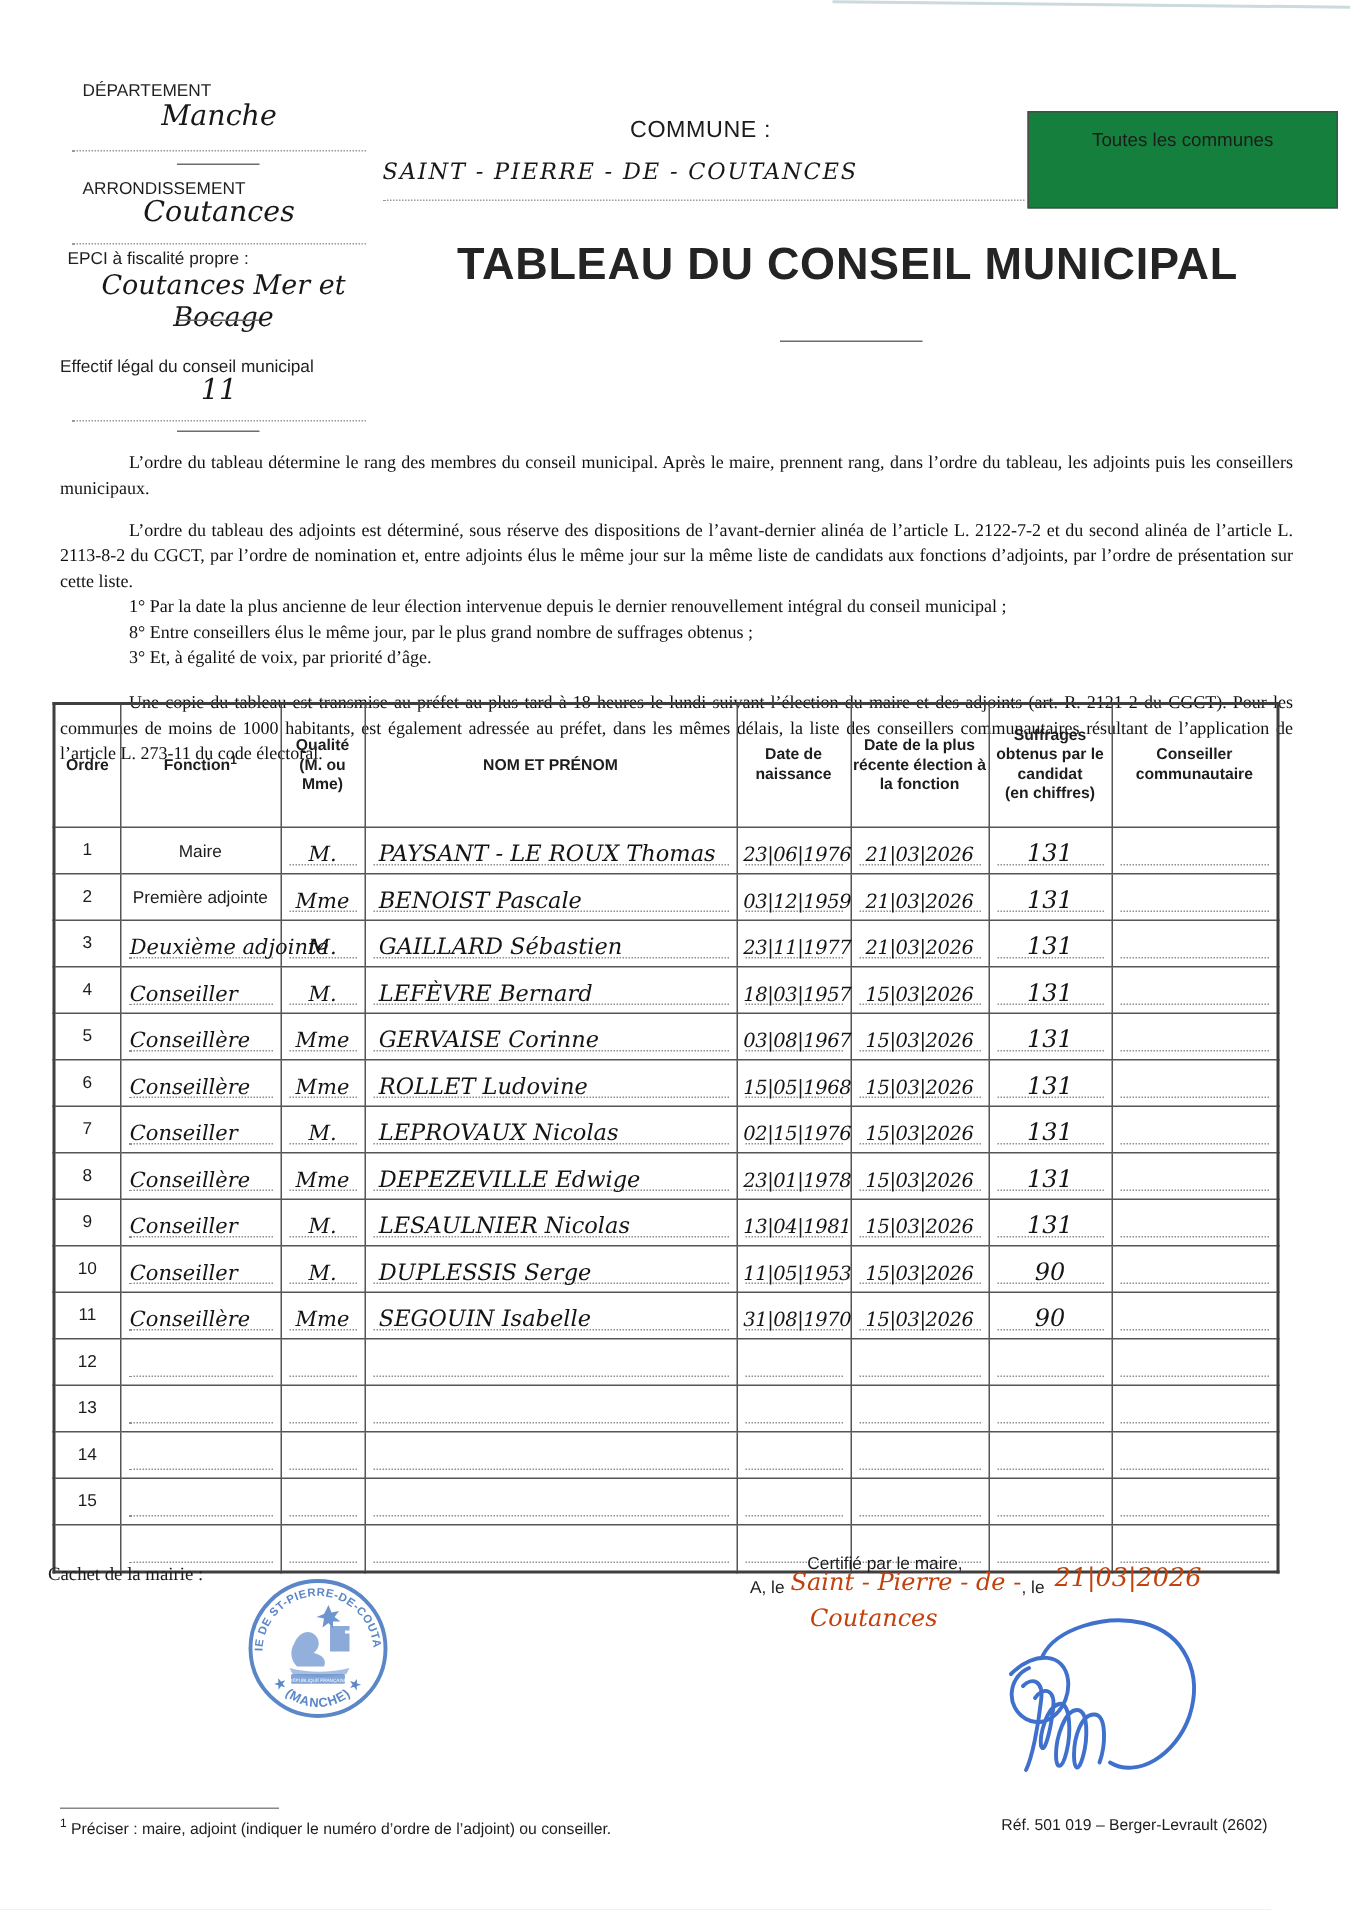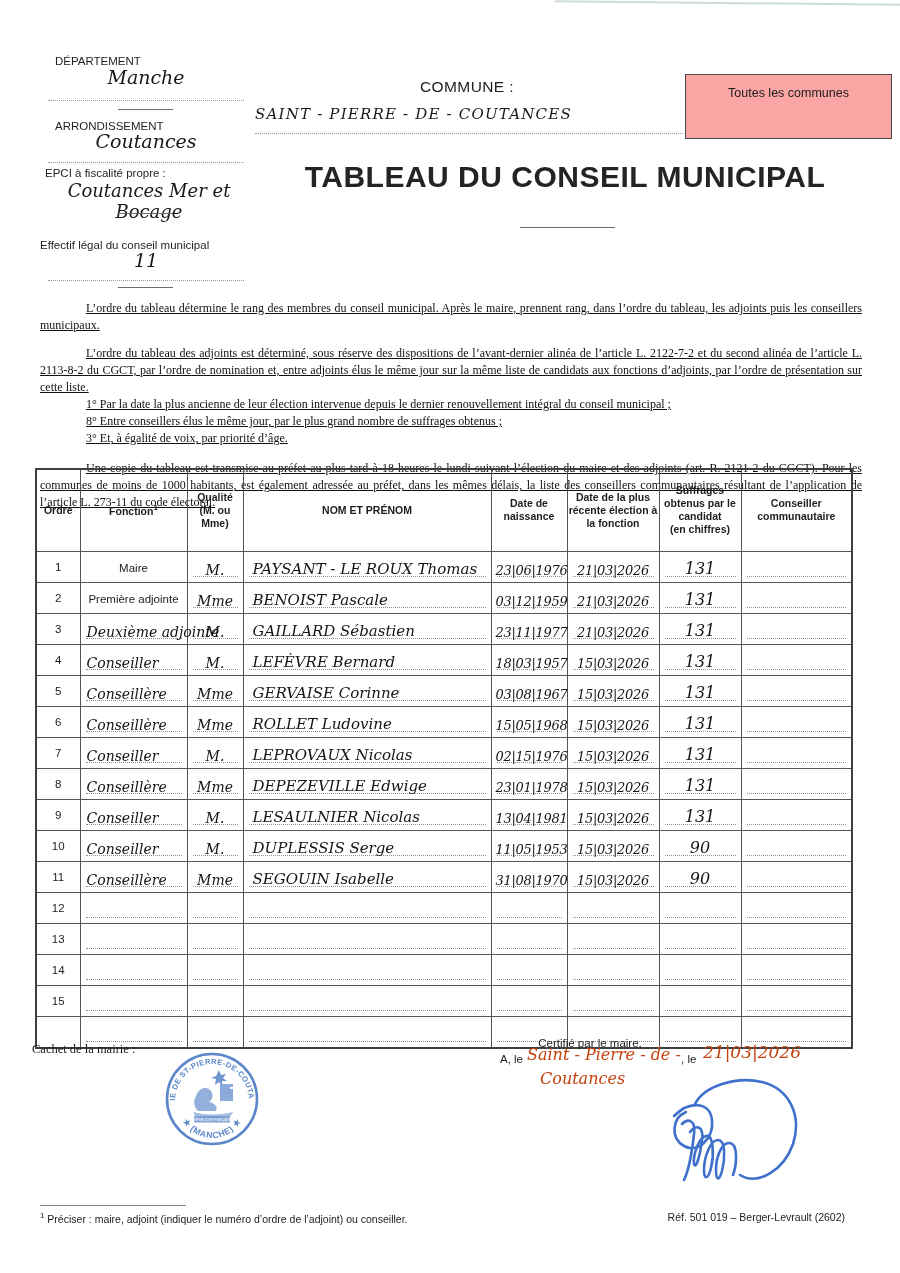--- a/index.html
+++ b/index.html
@@ -9,24 +9,24 @@
   .lbl{font-size:11.5px;color:#1f1f1f;}
   .hand{font-family:"DejaVu Serif",serif;font-style:italic;color:#181818;}
   .dotted{border-bottom:1.6px dotted #9a9a9a;}
   .rule{border-top:1.6px solid #6c6c6c;height:0;}
   
   .hv{font-size:19px;text-align:center;}
   
   #title{font-size:30px;font-weight:700;letter-spacing:.5px;text-align:center;color:#242424;}
   #subtitle{font-family:"Liberation Serif",serif;font-weight:700;font-size:12.5px;letter-spacing:1.1px;text-align:center;color:#242424;}
   
-  #corner-box{border:1.6px solid #4a4a4a;text-align:center;font-size:12.5px;padding-top:11px;box-sizing:border-box;background:#fca5a5;}
+  #corner-box{border:1.6px solid #4a4a4a;text-align:center;font-size:12.5px;padding-top:11px;box-sizing:border-box;background:#15803d;}
   
   #intro{font-family:"Liberation Serif",serif;font-size:12px;line-height:1.42;color:#111;width:822px;text-align:justify;}
-  #intro p{margin:0 0 11px 0;text-indent:46px;text-decoration:underline;}
+  #intro p{margin:0 0 11px 0;text-indent:46px;}
   #intro .noind{margin:0;text-indent:46px;text-align:left;}
   #intro .item{margin:0;text-indent:46px;text-align:left;}
   
   table.grid{border-collapse:collapse;table-layout:fixed;width:818px;border:2px solid #3f3f3f;}
   table.grid th,table.grid td{border:1px solid #555;padding:0;vertical-align:middle;}
   table.grid th{font-size:10.5px;font-weight:700;text-align:center;color:#1d1d1d;}
   table.grid th .thl{white-space:pre-line;display:block;line-height:1.25;}
   tr.hdr{height:82px;}
   tr.data{height:30.3px;}
   .cin{position:relative;height:30px;}

